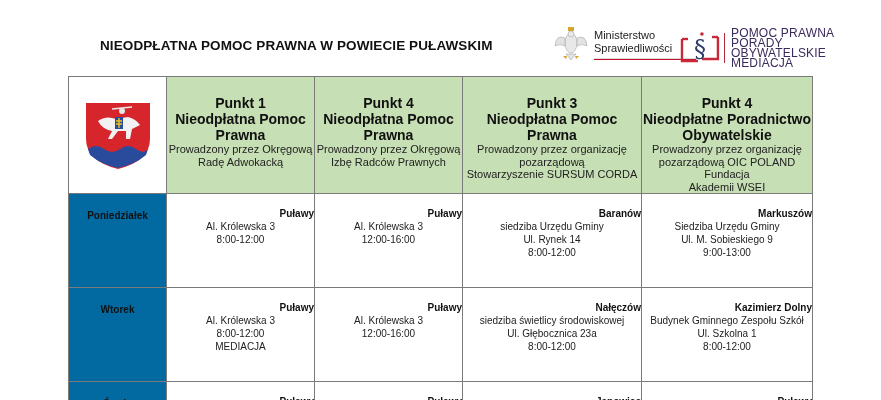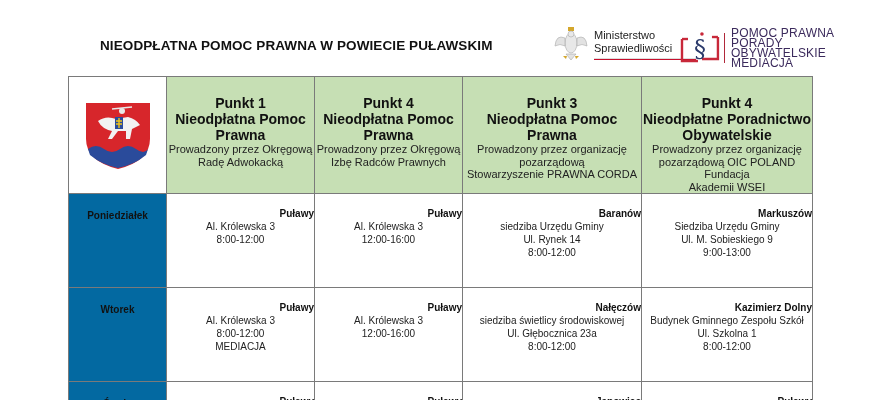--- a/index.html
+++ b/index.html
@@ -102,21 +102,21 @@
         <div class="hdr-sub">Prowadzony przez Okręgową</div>
         <div class="hdr-sub">Izbę Radców Prawnych</div>
       </div>
     </td>
     <td class="hdr">
       <div class="hdr-inner">
         <div class="hdr-title">Punkt 3</div>
         <div class="hdr-title">Nieodpłatna Pomoc Prawna</div>
         <div class="hdr-sub">Prowadzony przez organizację</div>
         <div class="hdr-sub">pozarządową</div>
-        <div class="hdr-sub">Stowarzyszenie PRAWNA CORDA</div>
+        <div class="hdr-sub">Stowarzyszenie SURSUM CORDA</div>
       </div>
     </td>
     <td class="hdr">
       <div class="hdr-inner">
         <div class="hdr-title">Punkt 4</div>
         <div class="hdr-title">Nieodpłatne Poradnictwo Obywatelskie</div>
         <div class="hdr-sub">Prowadzony przez organizację</div>
         <div class="hdr-sub">pozarządową OIC POLAND Fundacja</div>
         <div class="hdr-sub">Akademii WSEI</div>
       </div>

